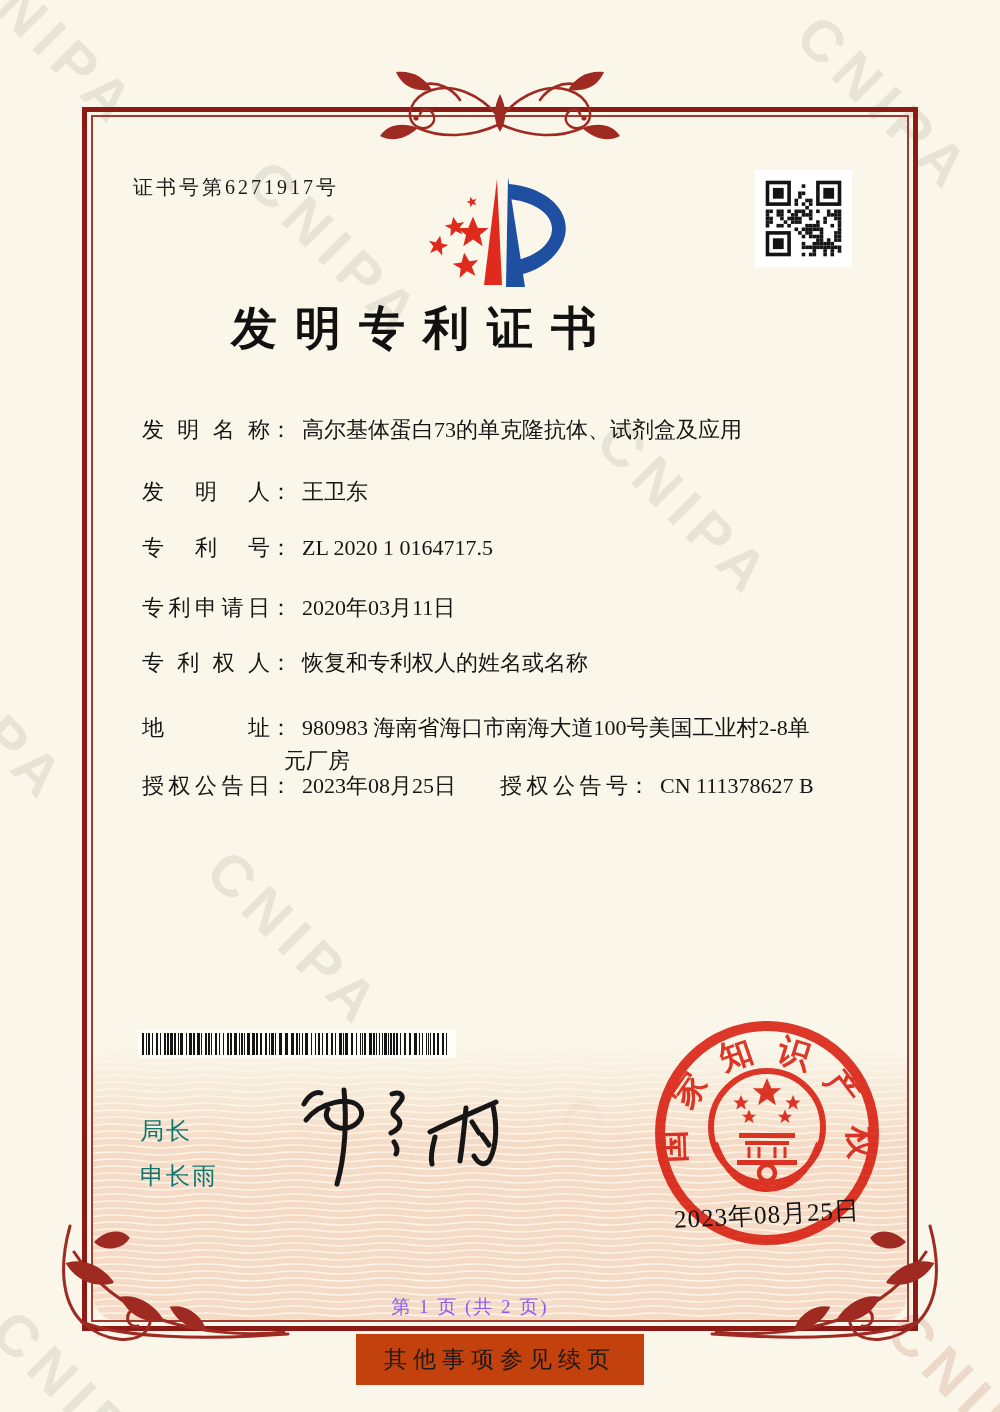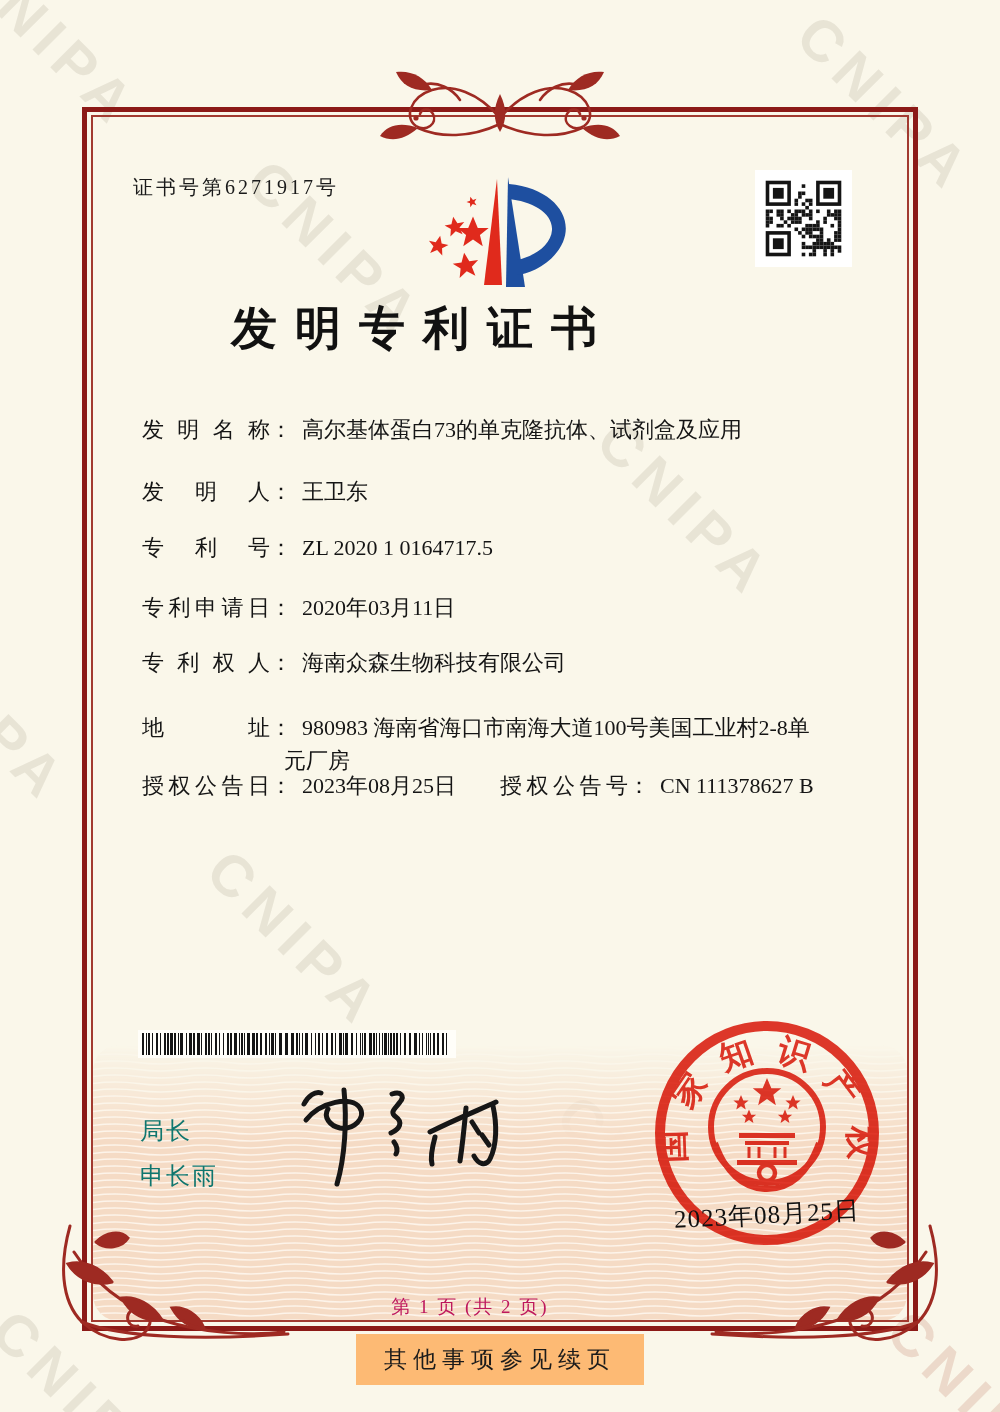--- a/index.html
+++ b/index.html
@@ -26,23 +26,23 @@
   
   .para{position:absolute;left:142px;width:726px;font-size:21px;line-height:33px;
         color:#222;text-indent:2em;text-align:justify;}
   
   .sig-label{position:absolute;left:140px;font-size:24px;color:#0f766e;
              font-family:"Liberation Sans","DejaVu Sans",sans-serif;letter-spacing:2px;}
   
   #seal-date{left:655px;top:1198px;width:224px;text-align:center;font-size:25px;color:#111;
              transform:rotate(-3deg);letter-spacing:1px;}
   
-  #page-info{left:0;top:1294px;width:940px;text-align:center;font-size:19px;letter-spacing:2px;color:#be185d;}
+  #page-info{left:0;top:1294px;width:940px;text-align:center;font-size:19px;letter-spacing:2px;color:#8b5cf6;}
   #cont-note-box{left:0;top:1334px;width:1000px;display:flex;justify-content:center;}
-  #cont-note{background:#fdba74;padding:10px 28px;font-size:23px;letter-spacing:6px;color:#1b1b1b;}
+  #cont-note{background:#c2410c;padding:10px 28px;font-size:23px;letter-spacing:6px;color:#1b1b1b;}
 </style>
 </head>
 <body>
 
 <div id="page">
 
   <div class="wm" style="left:-60px;top:5px">CNIPA</div>
   <div class="wm" style="left:225px;top:215px">CNIPA</div>
   <div class="wm" style="left:775px;top:70px">CNIPA</div>
   <div class="wm" style="left:575px;top:475px">CNIPA</div>
@@ -295,21 +295,21 @@
         <span>请</span>
         <span>日</span>
       </span><span class="colon">：</span><span>2020年03月11日</span>
   </div>
   <div class="frow" style="top:648px">
     <span class="jlabel">
         <span>专</span>
         <span>利</span>
         <span>权</span>
         <span>人</span>
-      </span><span class="colon">：</span><span>海南众森生物科技有限公司</span>
+      </span><span class="colon">：</span><span>恢复和专利权人的姓名或名称</span>
   </div>
   <div class="frow" style="top:713px">
     <span class="jlabel">
         <span>地</span>
         <span>址</span>
       </span><span class="colon">：</span><span>980983 海南省海口市南海大道100号美国工业村2-8单</span>
   </div>
   <div class="val2" style="top:746px">元厂房</div>
   <div class="frow" style="top:771px">
     <span class="jlabel">

